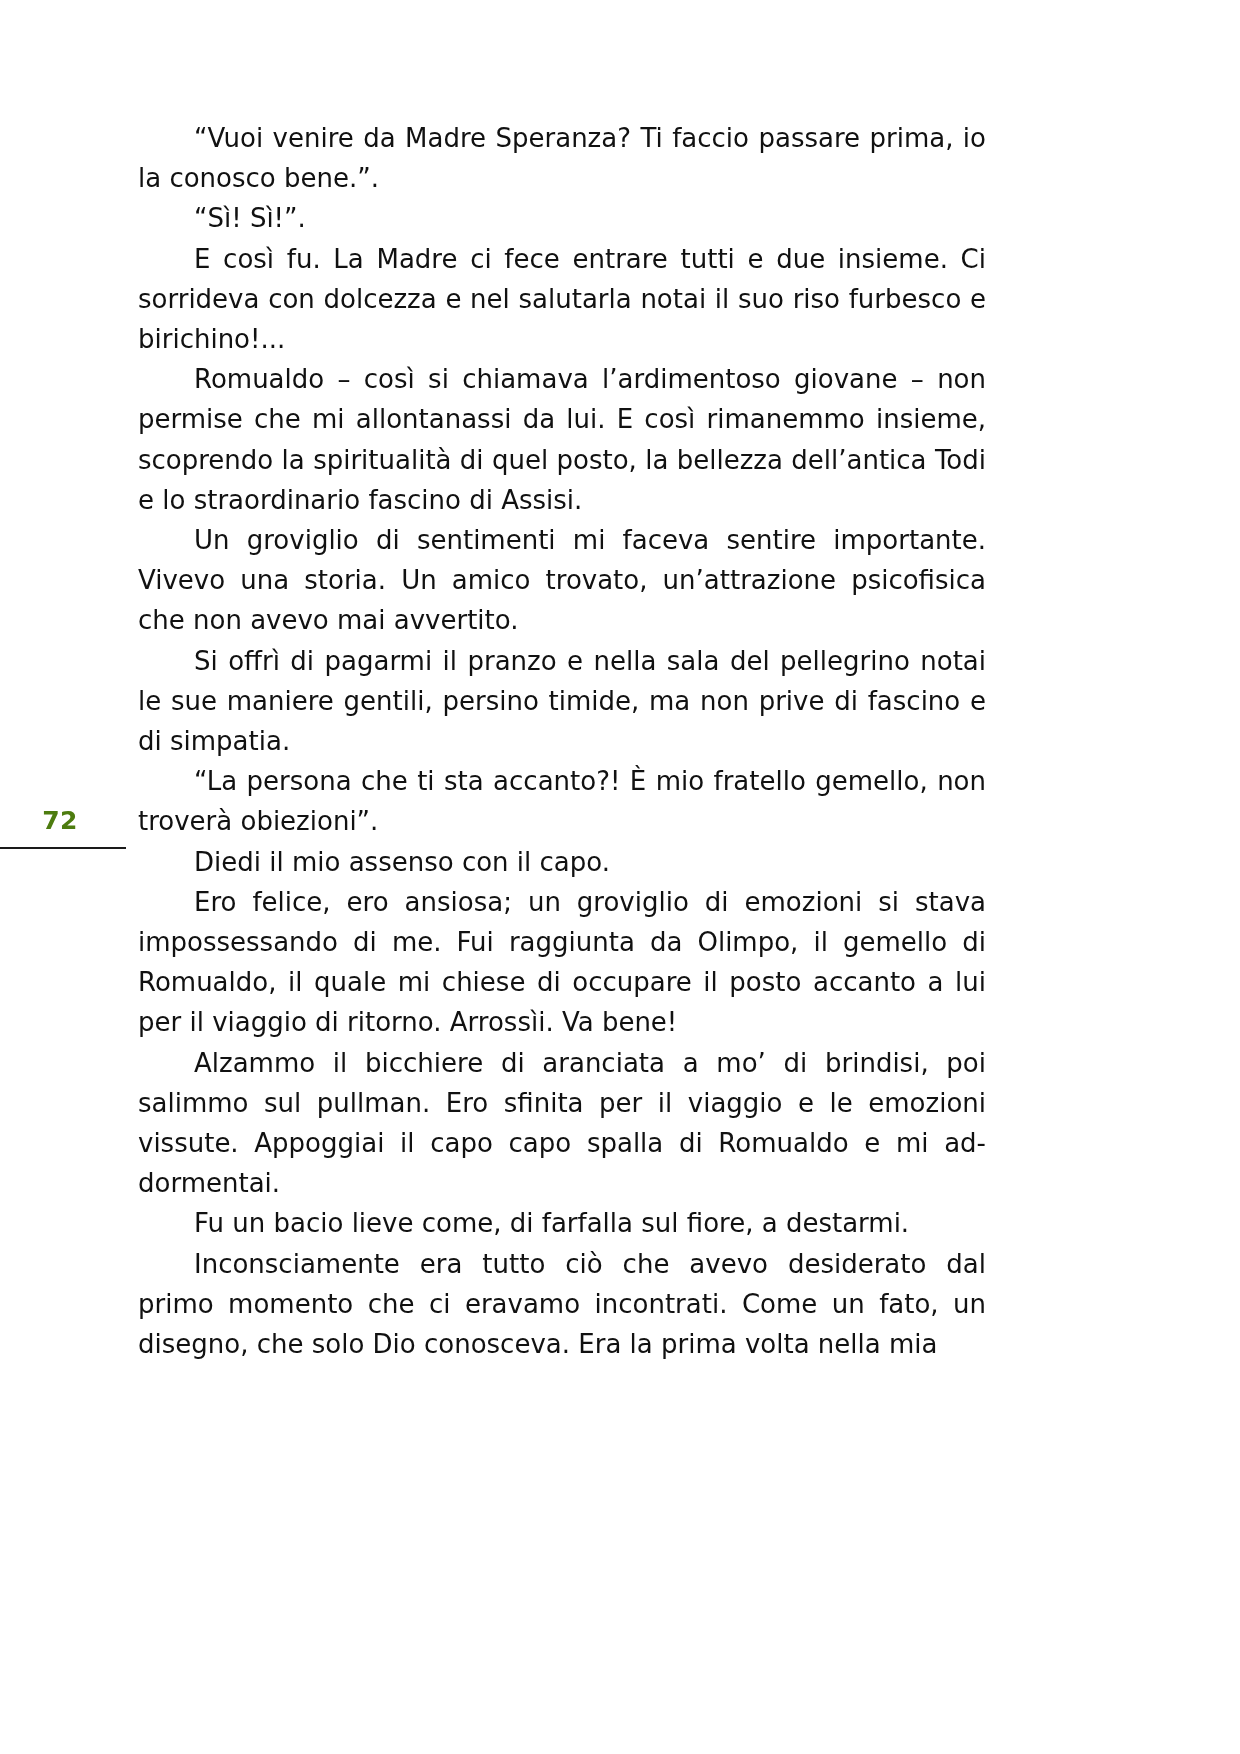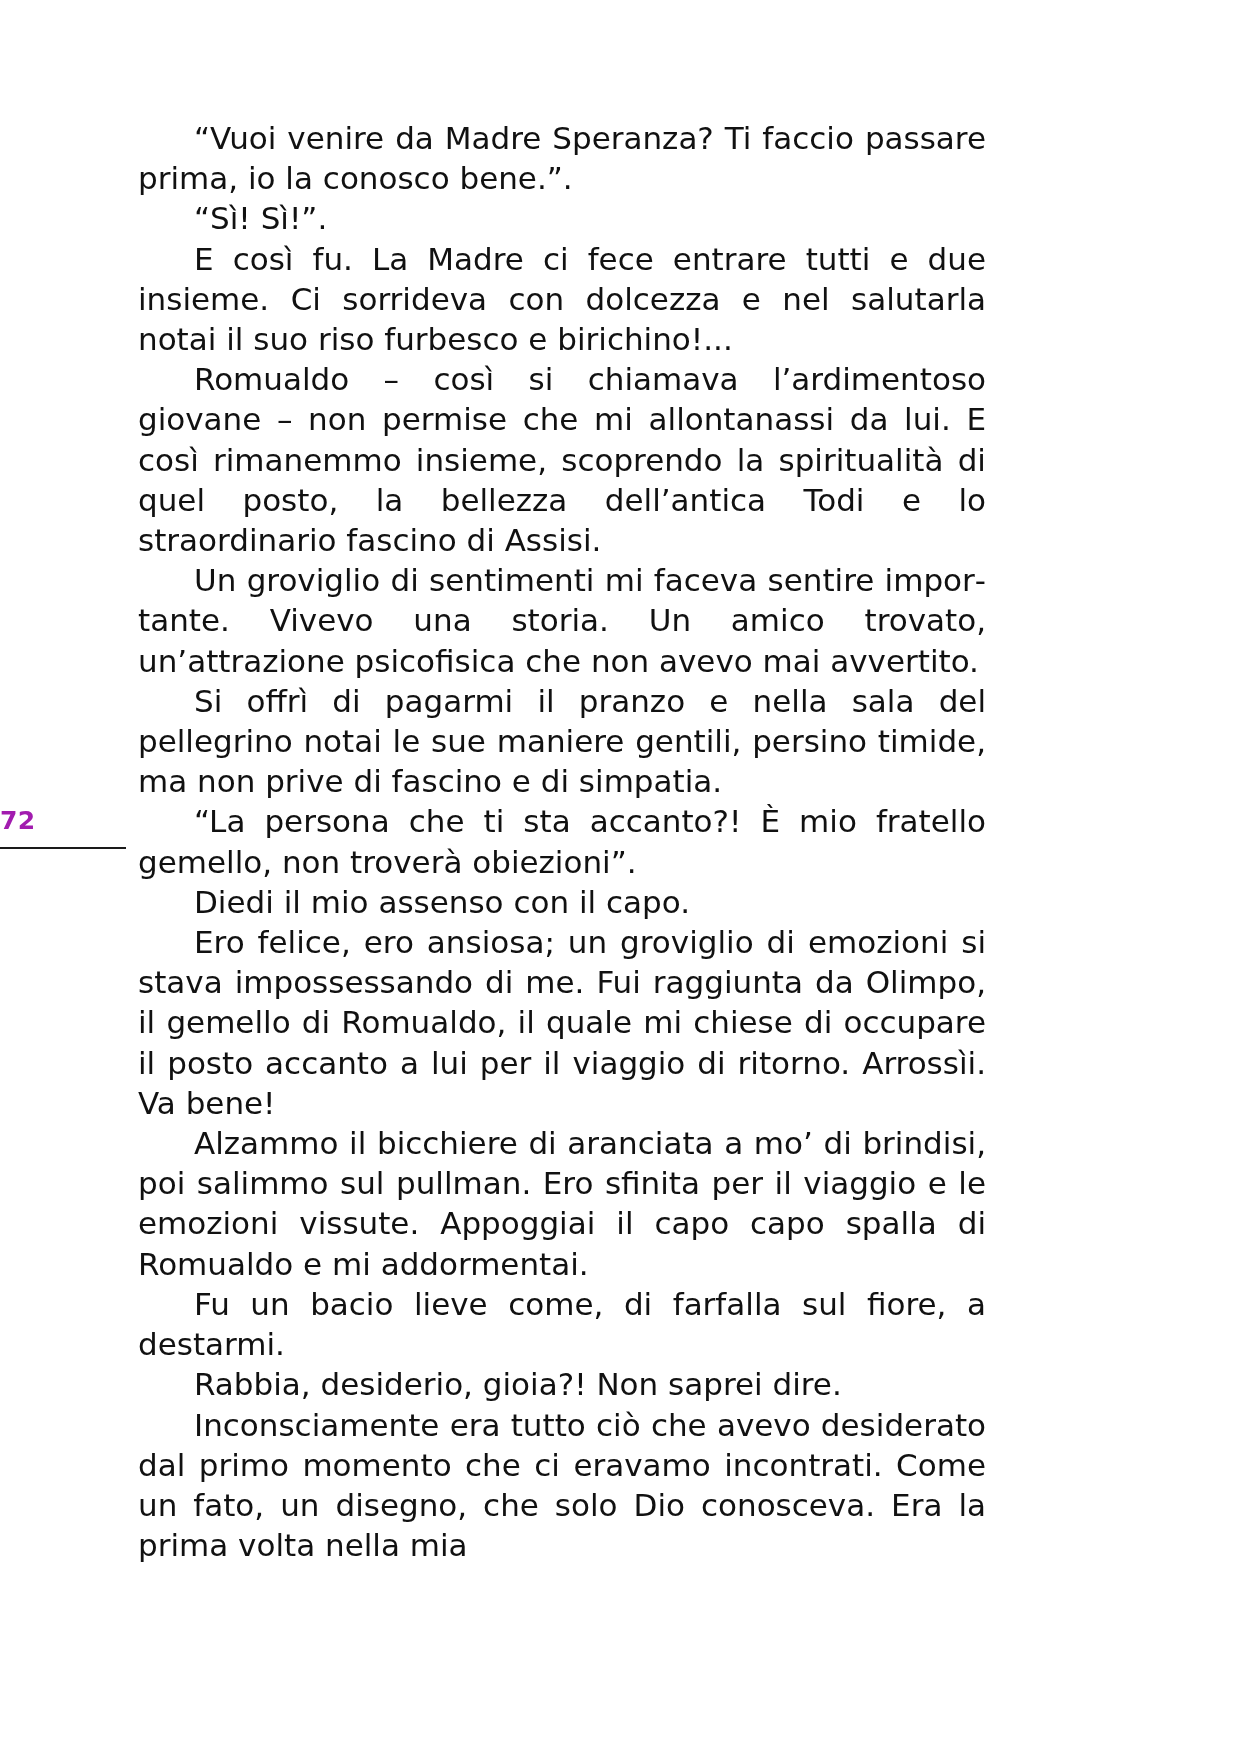--- a/index.html
+++ b/index.html
@@ -23,22 +23,22 @@
     left: 0;
     top: 806px;
     width: 126px;
   }
 
   .folio-number {
     font-family: "DejaVu Sans", sans-serif;
     font-weight: bold;
     font-size: 25px;
     line-height: 30px;
-    color: #a21caf;
-    text-align: left;
+    color: #4d7c0f;
+    text-align: center;
     padding-right: 6px;
     letter-spacing: 0.3px;
   }
 
   .folio-rule {
     margin-top: 11px;
     width: 126px;
     height: 2px;
     background: #1a1a1a;
   }
@@ -47,21 +47,21 @@
   .textcolumn {
     position: absolute;
     left: 138px;
     top: 118px;
     width: 848px;
   }
 
   .para {
     margin: 0;
     font-family: "DejaVu Sans", sans-serif;
-    font-size: 31px;
+    font-size: 26px;
     line-height: 40.2px;
     color: #111111;
     text-align: justify;
     text-justify: inter-word;
     text-indent: 56px;
     hyphens: manual;
     -webkit-hyphens: manual;
     word-spacing: 0px;
   }
 
@@ -85,17 +85,16 @@
     <p class="para">“Sì! Sì!”.</p>
     <p class="para">E così fu. La Madre ci fece entrare tutti e due insieme. Ci sorrideva con dolcezza e nel salutarla notai il suo riso furbesco e birichino!...</p>
     <p class="para">Romualdo – così si chiamava l’ardimentoso giovane – non permise che mi allontanassi da lui. E così rimanemmo insieme, scoprendo la spiritualità di quel posto, la bellezza dell’antica Todi e lo straordinario fascino di Assisi.</p>
     <p class="para">Un groviglio di sentimenti mi faceva sentire impor­tante. Vivevo una storia. Un amico trovato, un’attrazione psicofisica che non avevo mai avvertito.</p>
     <p class="para">Si offrì di pagarmi il pranzo e nella sala del pellegrino notai le sue maniere gentili, persino timide, ma non prive di fascino e di simpatia.</p>
     <p class="para">“La persona che ti sta accanto?! È mio fratello gemello, non troverà obiezioni”.</p>
     <p class="para">Diedi il mio assenso con il capo.</p>
     <p class="para">Ero felice, ero ansiosa; un groviglio di emozioni si stava impossessando di me. Fui raggiunta da Olimpo, il gemello di Romualdo, il quale mi chiese di occupare il posto accanto a lui per il viaggio di ritorno. Arrossìi. Va bene!</p>
     <p class="para">Alzammo il bicchiere di aranciata a mo’ di brindisi, poi salimmo sul pullman. Ero sfinita per il viaggio e le emozioni vissute. Appoggiai il capo capo spalla di Romualdo e mi ad­dormentai.</p>
     <p class="para">Fu un bacio lieve come, di farfalla sul fiore, a destarmi.</p>
-    <p class="para">Rabbia, desiderio, gioia?! Non saprei dire.</p>
     <p class="para">Inconsciamente era tutto ciò che avevo desiderato dal primo momento che ci eravamo incontrati. Come un fato, un disegno, che solo Dio conosceva. Era la prima volta nella mia</p>
   </div>
 
 </div>
 
 </body></html>

